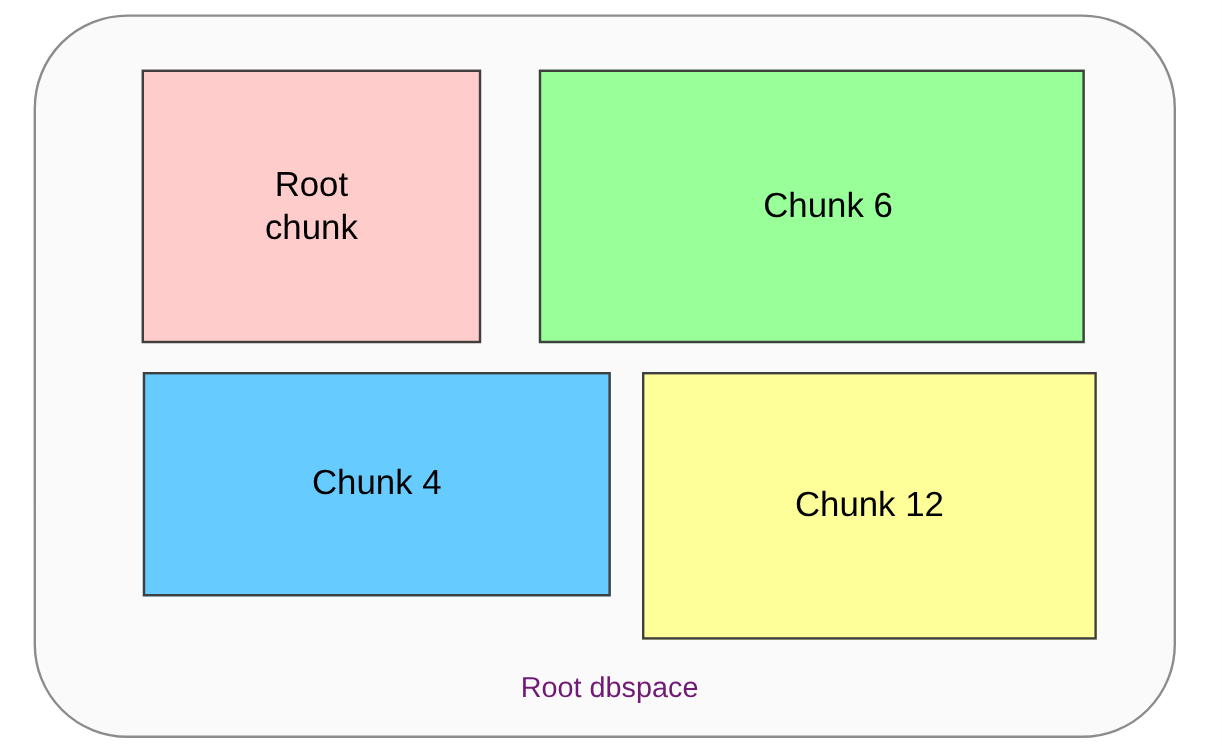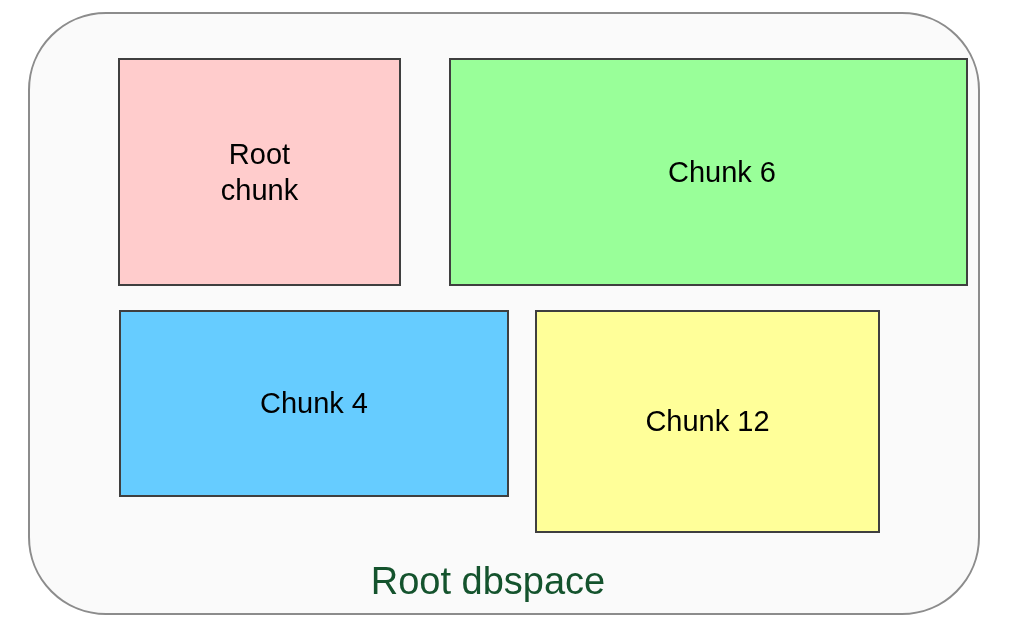--- a/index.html
+++ b/index.html
@@ -35,31 +35,31 @@
     justify-content: center;
   }
   .chunk-label {
     font-size: 29px;
     line-height: 1.25;
     color: #000000;
     text-align: center;
     white-space: pre-line;
   }
   .chunk-root  { left: 118px; top:  58px; width: 283px; height: 228px; }
-  .chunk-6     { left: 449px; top:  58px; width: 519px; height: 228px; padding-left: 27px; }
+  .chunk-6     { left: 449px; top:  58px; width: 455px; height: 228px; padding-left: 27px; }
   .chunk-4     { left: 119px; top: 310px; width: 390px; height: 187px; }
-  .chunk-12    { left: 535px; top: 310px; width: 345px; height: 223px; }
+  .chunk-12    { left: 535px; top: 310px; width: 379px; height: 223px; }
   .dbspace-caption {
     position: absolute;
-    left: 12px;
+    left: 32px;
     width: 952px;
     top: 560px;
     text-align: center;
-    font-size: 38px;
-    color: #14532d;
+    font-size: 24px;
+    color: #701a75;
   }
 </style>
 </head>
 <body>
 
 <div class="stage">
 
   <div class="dbspace" style="background-color: rgb(250, 250, 250);"></div>
 
   <div class="chunk chunk-root" style="background-color: rgb(255, 204, 204);">

